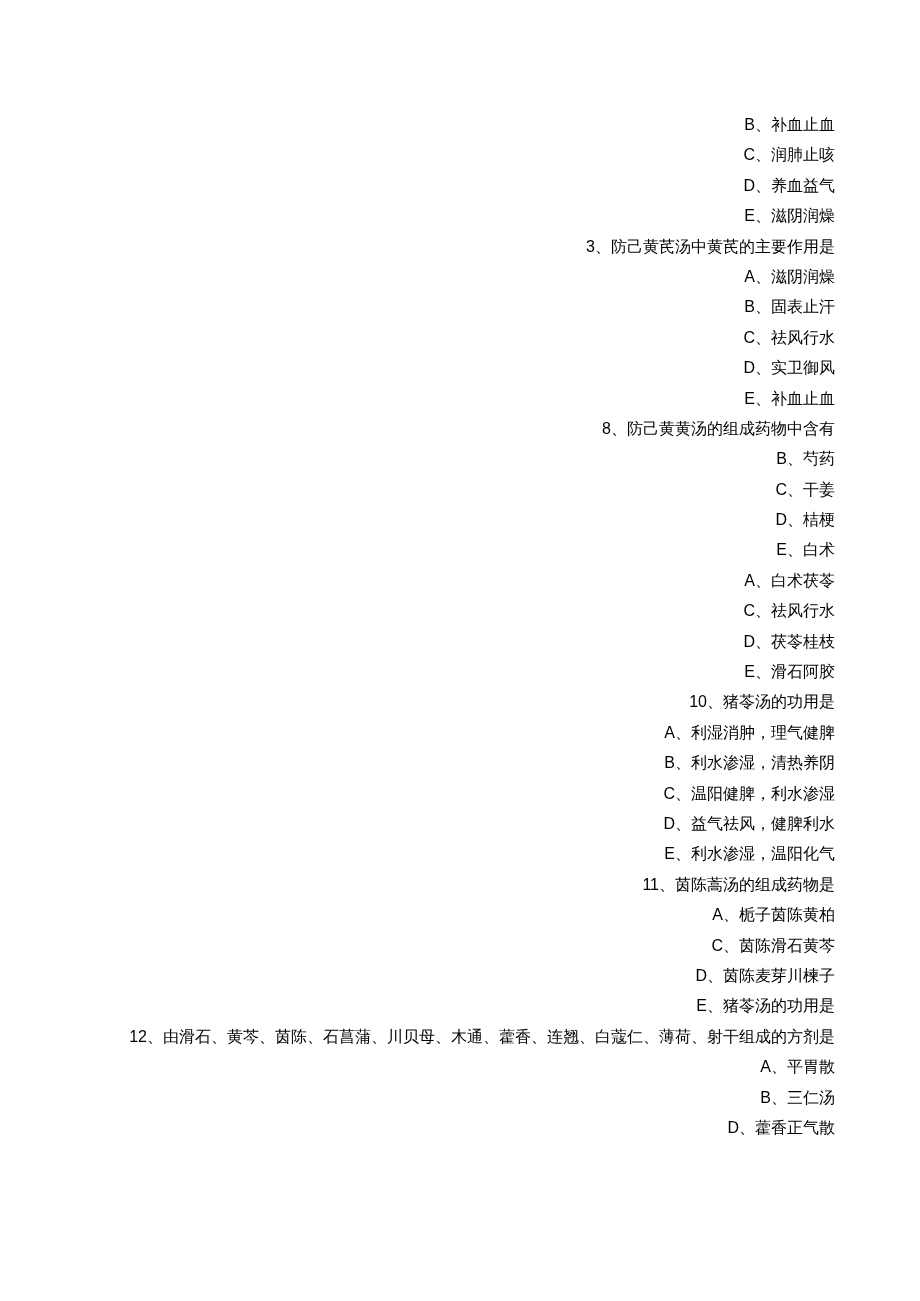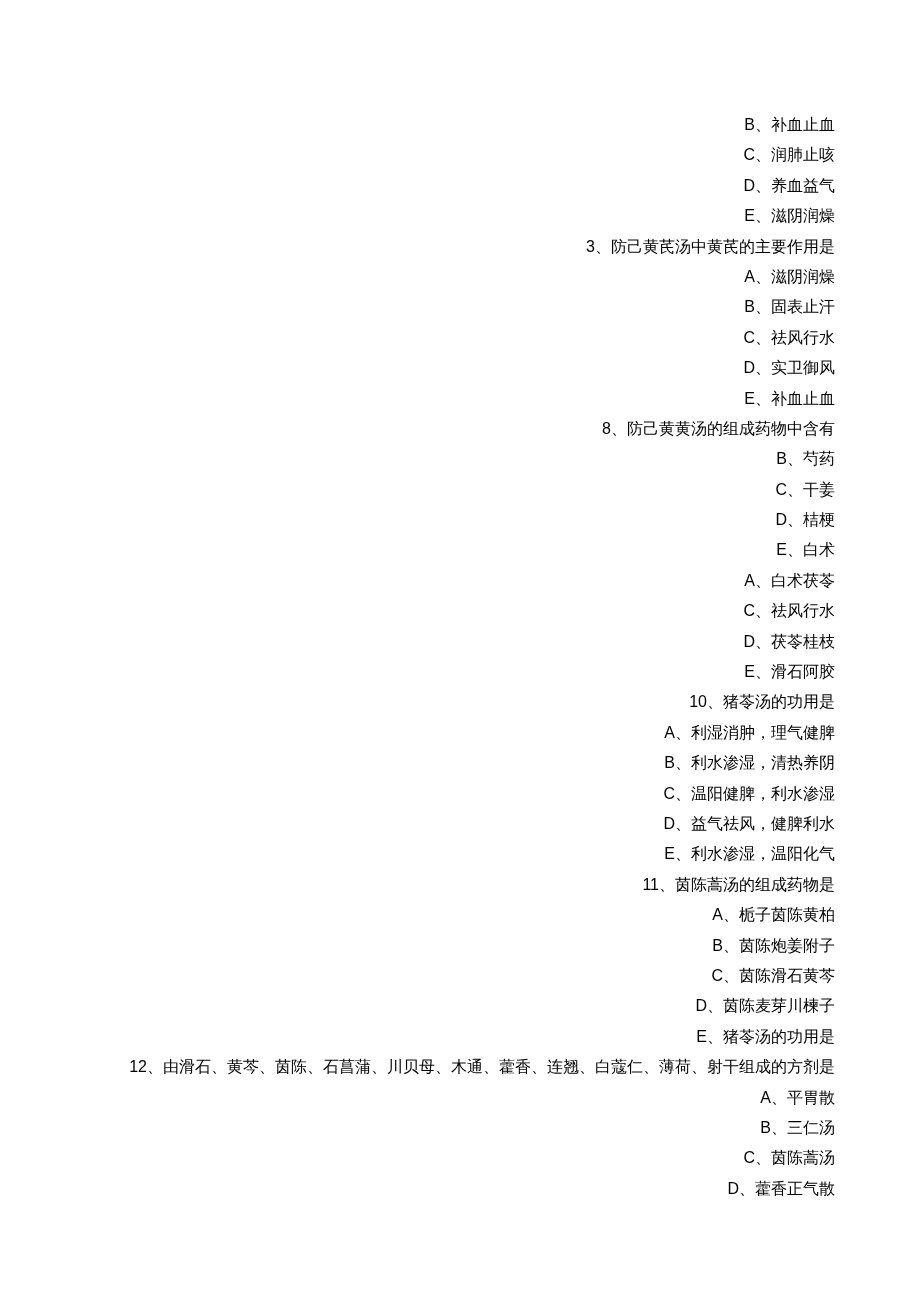--- a/index.html
+++ b/index.html
@@ -46,22 +46,20 @@
   <span class="line">D、茯苓桂枝</span>
   <span class="line">E、滑石阿胶</span>
   <span class="line">10、猪苓汤的功用是</span>
   <span class="line">A、利湿消肿，理气健脾</span>
   <span class="line">B、利水渗湿，清热养阴</span>
   <span class="line">C、温阳健脾，利水渗湿</span>
   <span class="line">D、益气祛风，健脾利水</span>
   <span class="line">E、利水渗湿，温阳化气</span>
   <span class="line">11、茵陈蒿汤的组成药物是</span>
   <span class="line">A、栀子茵陈黄柏</span>
-  <span class="line">B、茵陈炮姜附子</span>
   <span class="line">C、茵陈滑石黄芩</span>
   <span class="line">D、茵陈麦芽川楝子</span>
   <span class="line">E、猪苓汤的功用是</span>
   <span class="line">12、由滑石、黄芩、茵陈、石菖蒲、川贝母、木通、藿香、连翘、白蔻仁、薄荷、射干组成的方剂是</span>
   <span class="line">A、平胃散</span>
   <span class="line">B、三仁汤</span>
-  <span class="line">C、茵陈蒿汤</span>
   <span class="line">D、藿香正气散</span>
 </div>
 
 </body></html>

